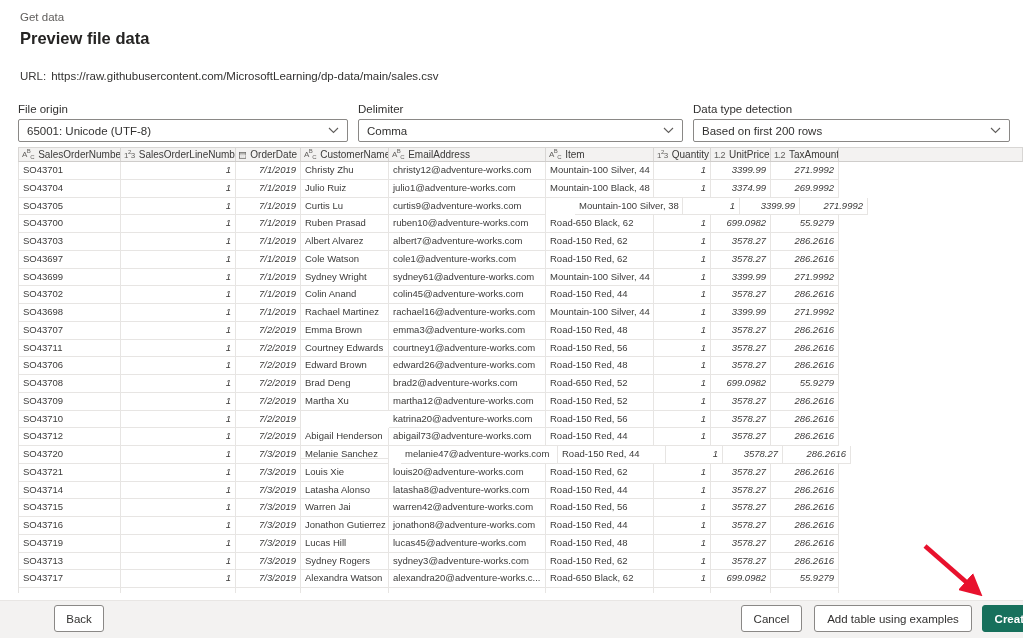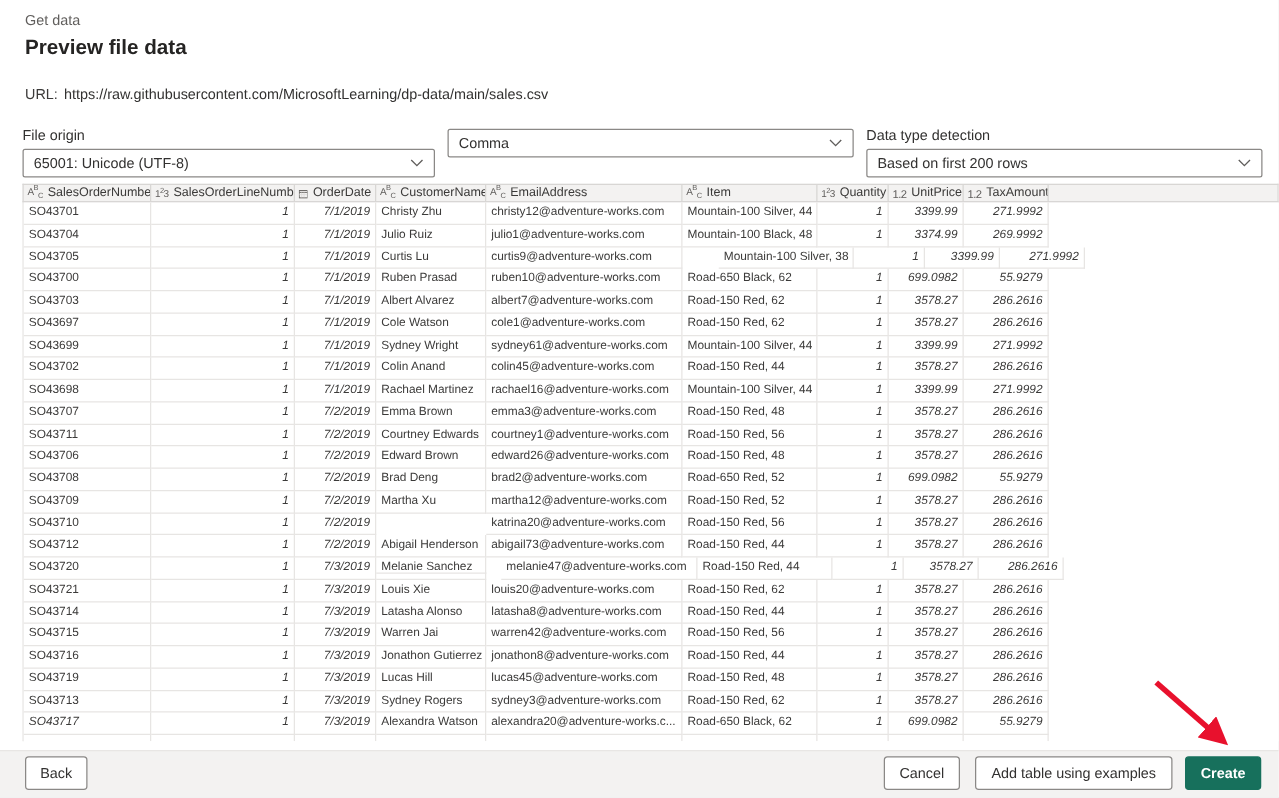--- a/index.html
+++ b/index.html
@@ -43,21 +43,21 @@
   }
   .td.num, .td.date { text-align:right; font-style:italic; }
   .tr.sliver { height:5px; overflow:hidden; }
   .tr.sliver .td { border-bottom:none; }
 
   
   .footer { position:absolute; left:0; top:600px; width:1023px; height:38px; background:#f3f2f1; border-top:1px solid #e8e6e4; }
   .btn {
     position:absolute; top:4px; height:27px; background:#fff; border:1px solid #8a8886;
     border-radius:3px; font-size:11.5px; color:#323130; font-family:inherit;
-    display:flex; align-items:center; justify-content:center; cursor:pointer; padding:0 12px;
+    display:flex; align-items:center; justify-content:center; cursor:pointer; padding:0 12px;margin-left:34px;
   }
   .btn-back { left:20px; width:50px; }
   .btn-cancel { left:707px; width:61px; }
   .btn-add { left:780px; width:158px; }
   .btn-create { left:948px; width:61px; background:#17705C; border-color:#17705C; color:#fff; font-weight:bold; }
 
   .arrow-svg { position:absolute; left:900px; top:538px; pointer-events:none; }
   .cal-icon { margin-right:4px; }
 </style>
 </head>
@@ -72,20 +72,21 @@
 <div class="ctl-group" style="left:18px; width:330px;">
   <div class="ctl-label">File origin</div>
   <div class="select">
     <span>65001: Unicode (UTF-8)</span>
     <svg class="chev" width="11" height="7" viewBox="0 0 11 7">
         <polyline points="1,1 5.5,5.5 10,1" fill="none" stroke="#605e5c" stroke-width="1.1"></polyline>
       </svg>
   </div>
 </div>
 <div class="ctl-group" style="left:358px; width:325px;">
+  <div class="ctl-label">Delimiter</div>
   <div class="select">
     <span>Comma</span>
     <svg class="chev" width="11" height="7" viewBox="0 0 11 7">
         <polyline points="1,1 5.5,5.5 10,1" fill="none" stroke="#605e5c" stroke-width="1.1"></polyline>
       </svg>
   </div>
 </div>
 <div class="ctl-group" style="left:693px; width:317px;">
   <div class="ctl-label">Data type detection</div>
   <div class="select">
@@ -390,21 +391,21 @@
         <div class="td num" style="width: 115px;">1</div>
         <div class="td date" style="width: 65px;">7/3/2019</div>
         <div class="td" style="width: 88px;">Sydney Rogers</div>
         <div class="td" style="width: 157px;">sydney3@adventure-works.com</div>
         <div class="td" style="width: 108px;">Road-150 Red, 62</div>
         <div class="td num" style="width: 57px;">1</div>
         <div class="td num" style="width: 60px;">3578.27</div>
         <div class="td num" style="width: 68px;">286.2616</div>
       </div>
       <div class="tr">
-        <div class="td" style="width: 102px; font-style: italic;">SO43717</div>
+        <div class="td" style="width: 102px;">SO43717</div>
         <div class="td num" style="width: 115px;">1</div>
         <div class="td date" style="width: 65px;">7/3/2019</div>
         <div class="td" style="width: 88px;">Alexandra Watson</div>
         <div class="td" style="width: 157px;">alexandra20@adventure-works.c...</div>
         <div class="td" style="width: 108px;">Road-650 Black, 62</div>
         <div class="td num" style="width: 57px;">1</div>
         <div class="td num" style="width: 60px;">699.0982</div>
         <div class="td num" style="width: 68px;">55.9279</div>
       </div>
       <div class="tr sliver">

